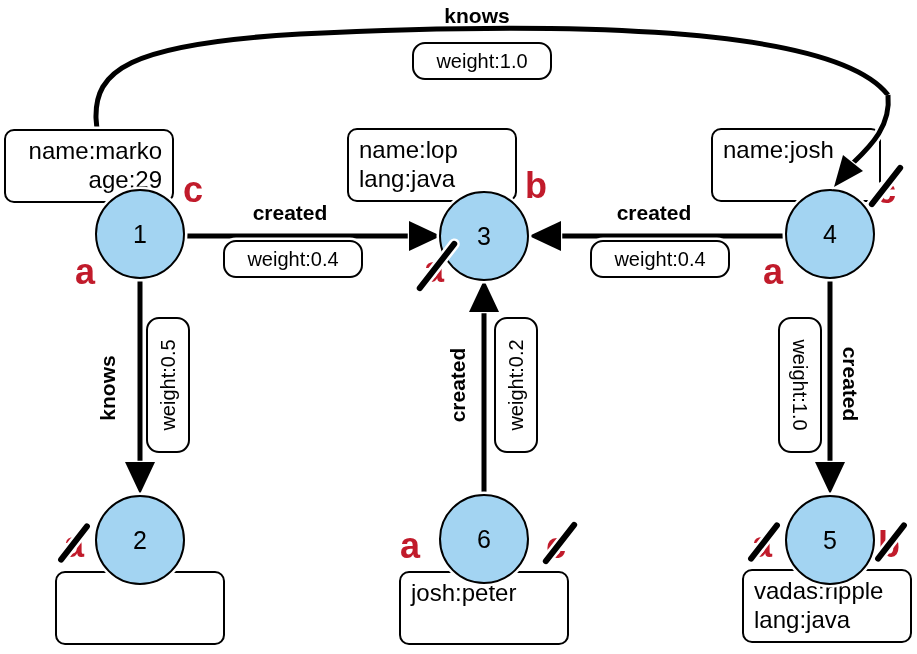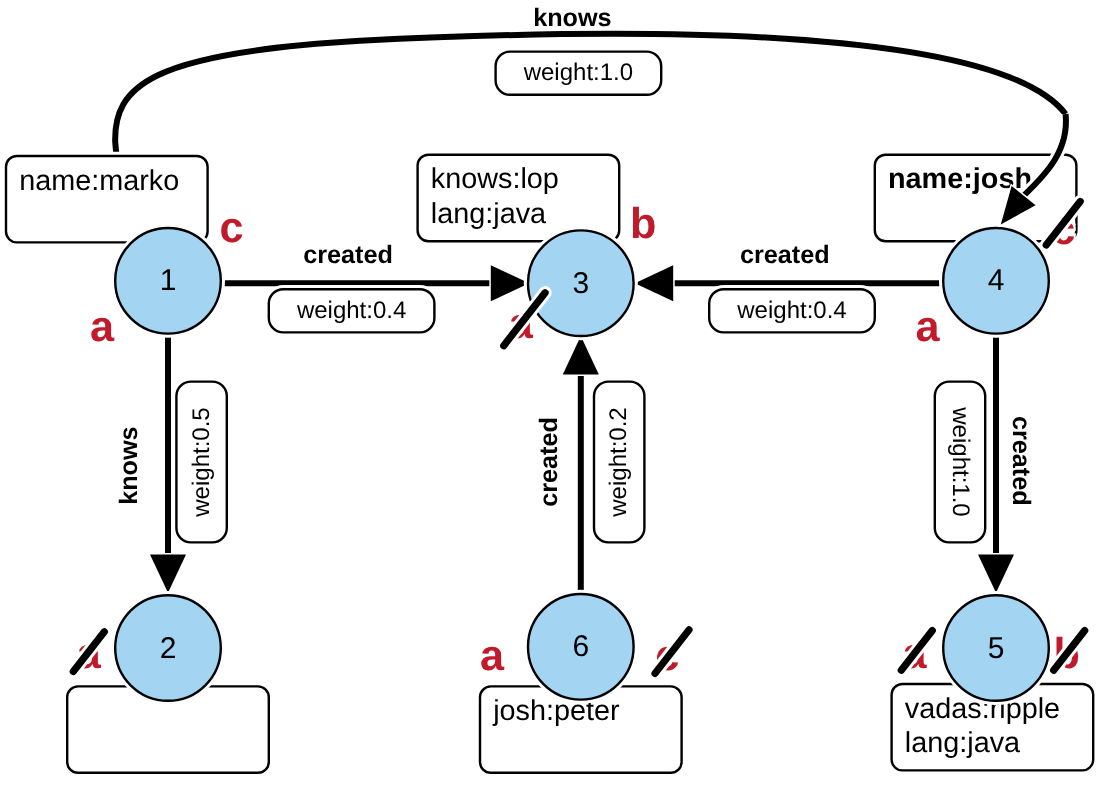--- a/index.html
+++ b/index.html
@@ -87,28 +87,29 @@
       <polygon points="484,280 469,312 499,312" fill="#000" stroke="#fff" stroke-width="2.5" paint-order="stroke"></polygon>
     </g>
 
     <g>
       <path d="M 830 277 L 830 494" stroke="#fff" stroke-width="10"></path>
       <path d="M 830 277 L 830 466" stroke="#000" stroke-width="5"></path>
       <polygon points="830,494 815,462 845,462" fill="#000" stroke="#fff" stroke-width="2.5" paint-order="stroke"></polygon>
     </g>
   </svg>
 
-  <div class="propbox" style="left:4px;top:129px;">
+  <div class="propbox" style="left:4px;top:129px;text-align:right;">
     <div>name:marko</div>
+    <div>age:29</div>
   </div>
   <div class="propbox" style="left:347px;top:128px;">
-    <div>knows:lop</div>
+    <div>name:lop</div>
     <div>lang:java</div>
   </div>
-  <div class="propbox" style="left:728px;top:128px;font-weight:bold;">
+  <div class="propbox" style="left:711px;top:128px;">
     <div>name:josh</div>
   </div>
   <div class="propbox" style="left:55px;top:571px;">
   </div>
   <div class="propbox" style="left:399px;top:571px;">
     <div>josh:peter</div>
   </div>
   <div class="propbox" style="left:742px;top:569px;">
     <div>vadas:ripple</div>
     <div>lang:java</div>

